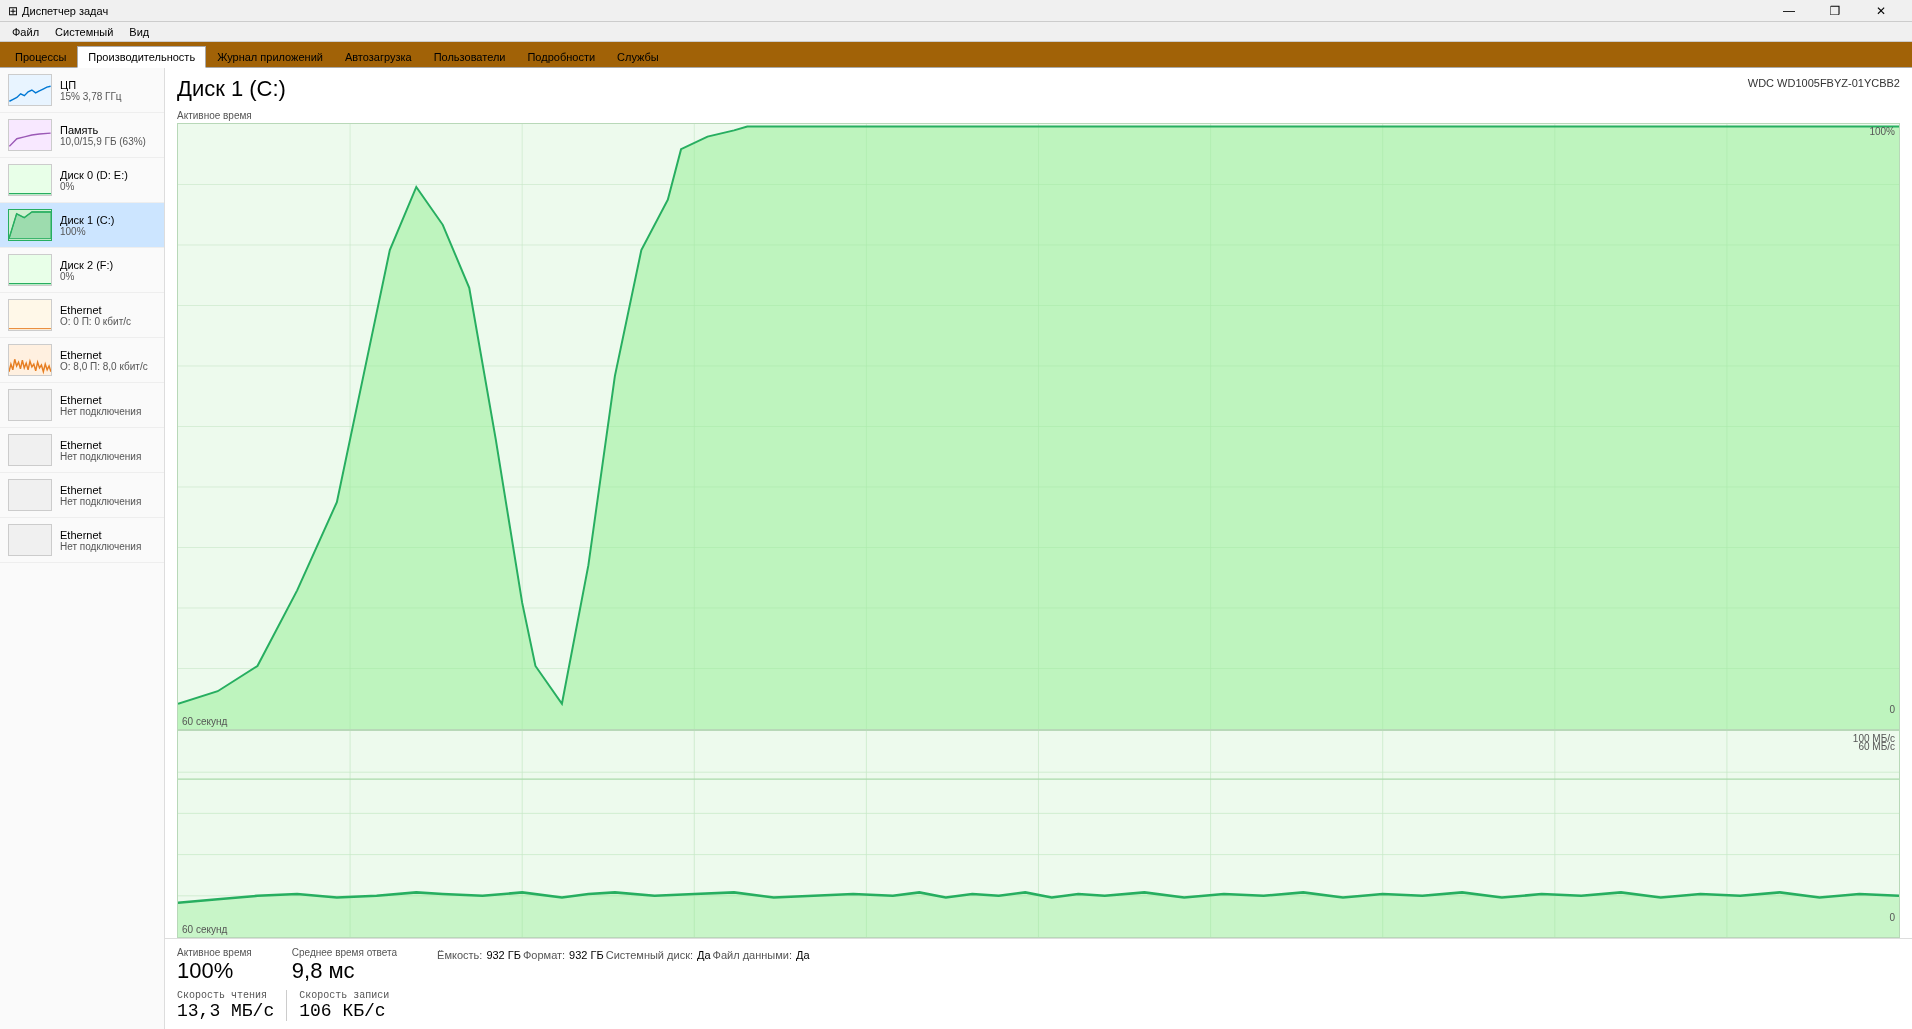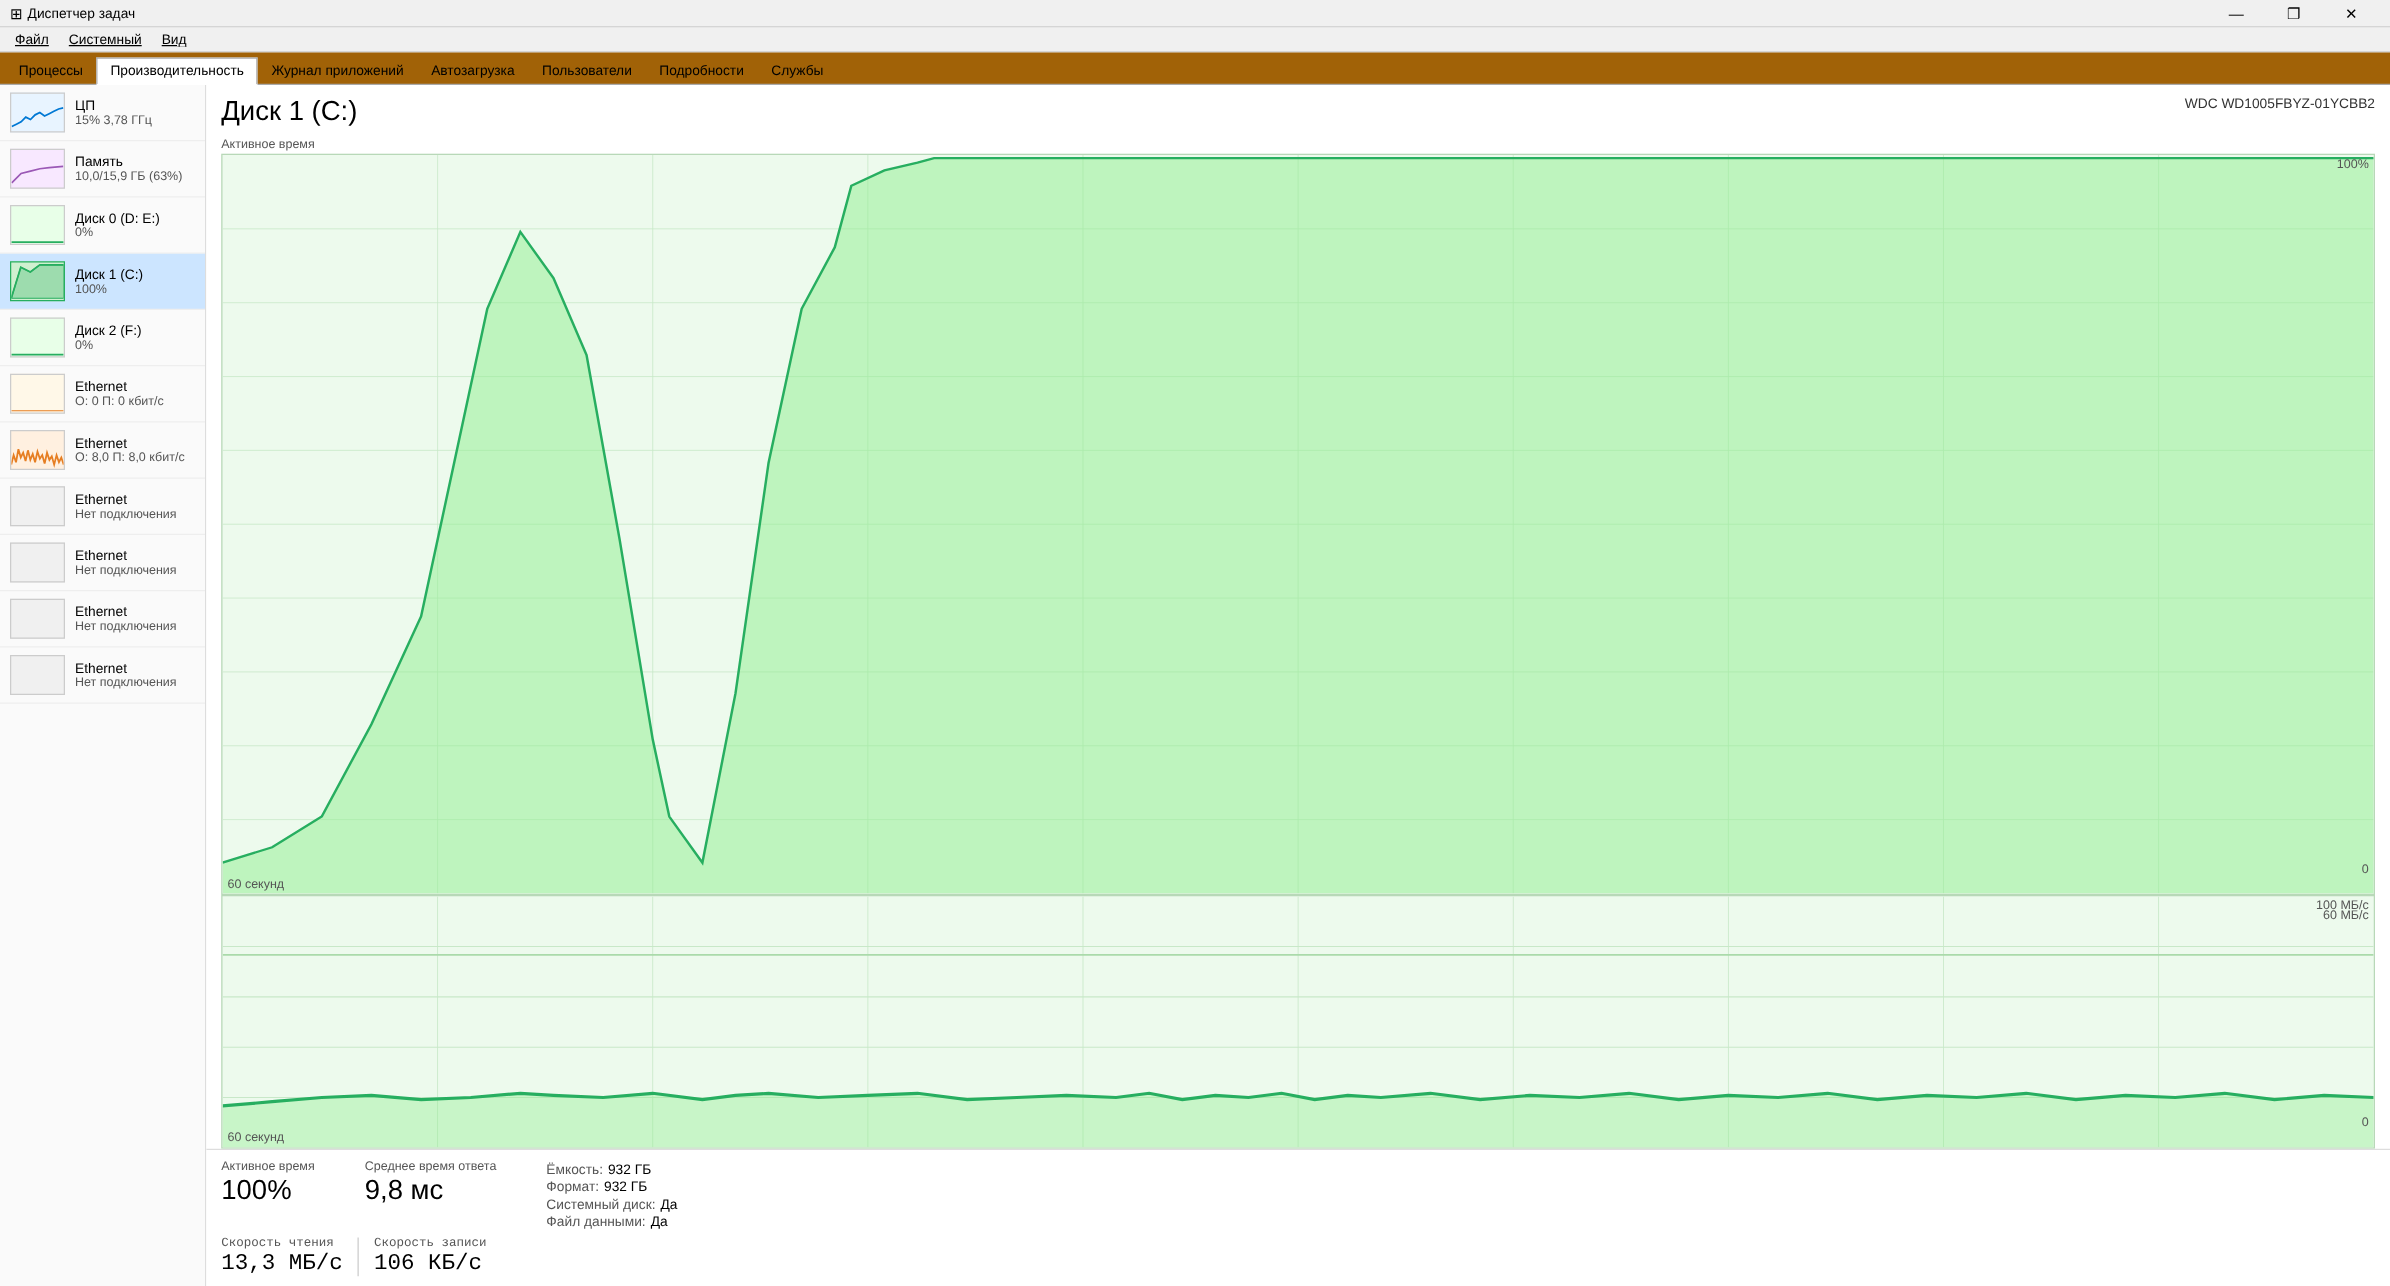--- a/index.html
+++ b/index.html
@@ -24,21 +24,20 @@
     }
     
     
     .menu-bar {
       background: #f0f0f0;
       height: 20px;
       display: flex;
       align-items: center;
       padding: 0 4px;
       border-bottom: 1px solid #ccc;
-      text-decoration: underline;
     }
     .menu-item {
       padding: 2px 8px;
       cursor: pointer;
       font-size: 11px;
     }
     
     
     .tab-bar {
       background: #a16207;
@@ -469,21 +468,21 @@
         <div style="display:flex;gap:40px;align-items:flex-start;">
           <div class="stat-block">
             <div class="stat-label">Активное время</div>
             <div class="stat-value">100%</div>
           </div>
           <div class="stat-block">
             <div class="stat-label">Среднее время ответа</div>
             <div class="stat-value">9,8 мс</div>
           </div>
 
-          <div style="display:flex;flex-direction:column;gap:2px;margin-top:2px;">
+          <div style="display:flex;flex-direction:row;gap:2px;margin-top:2px;">
             <div class="stats-detail-item">
               <span class="stats-detail-label">Ёмкость:</span>
               <span class="stats-detail-value">932 ГБ</span>
             </div>
             <div class="stats-detail-item">
               <span class="stats-detail-label">Формат:</span>
               <span class="stats-detail-value">932 ГБ</span>
             </div>
             <div class="stats-detail-item">
               <span class="stats-detail-label">Системный диск:</span>

